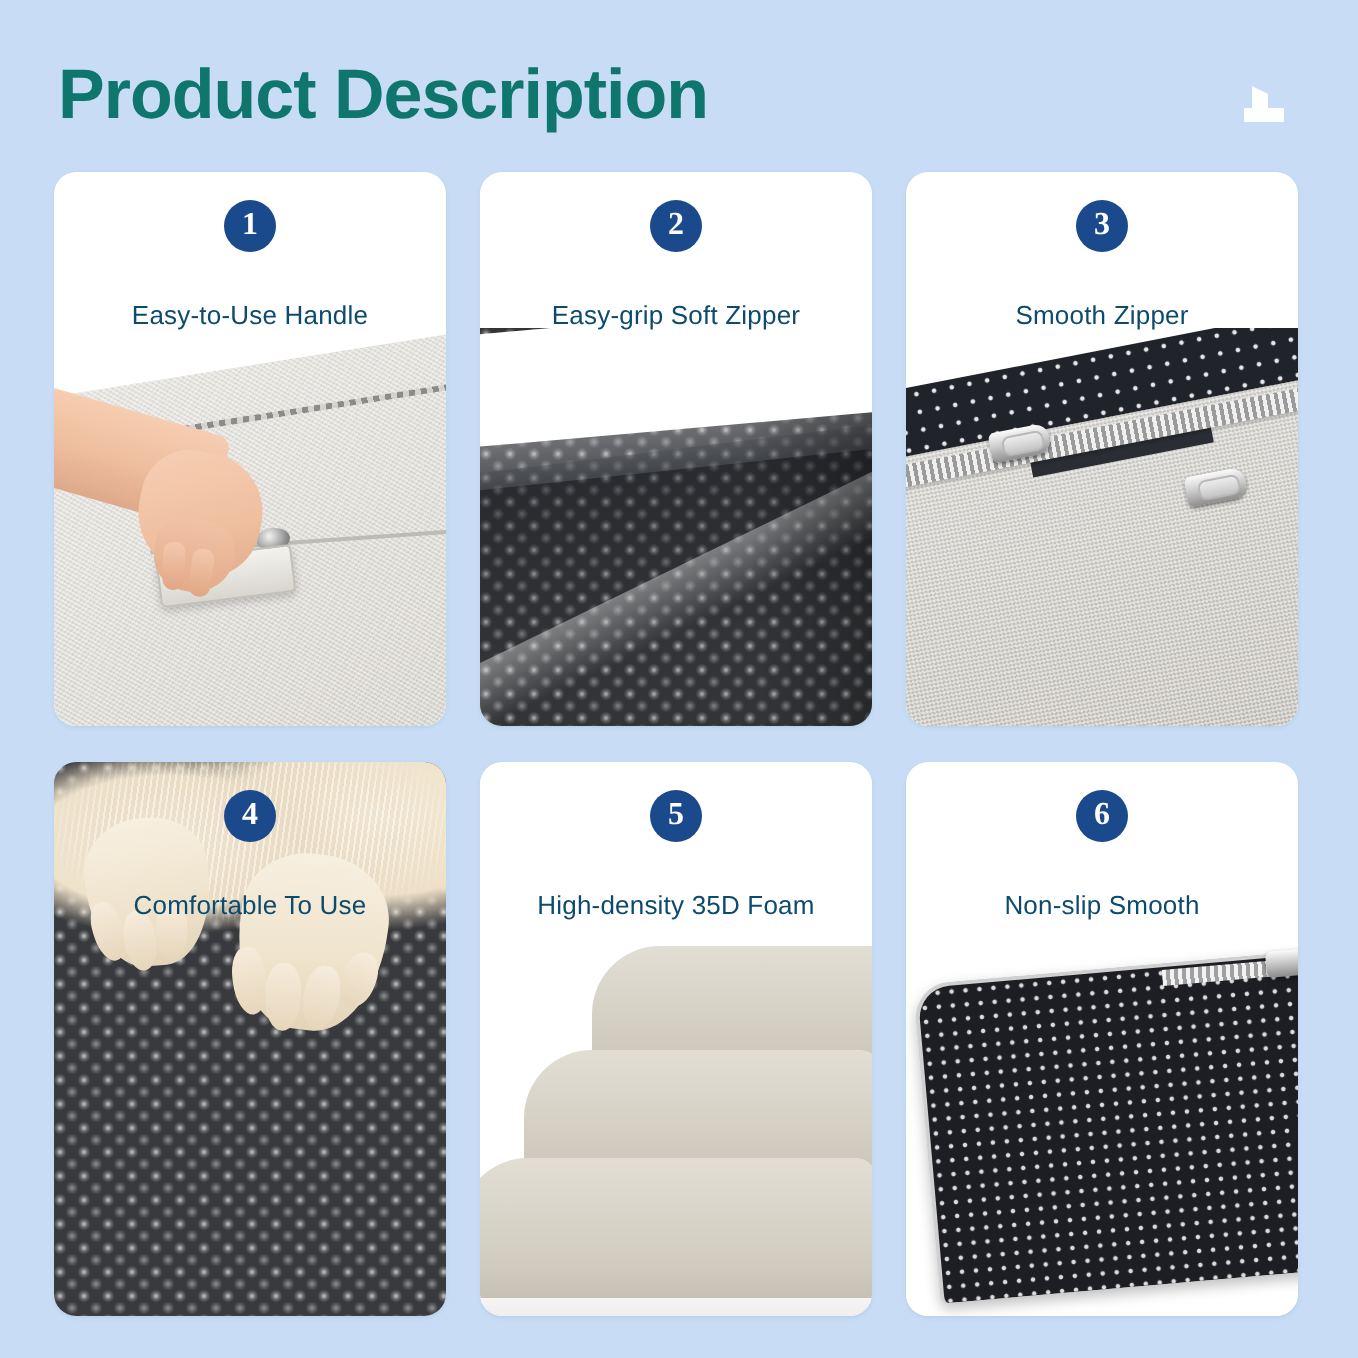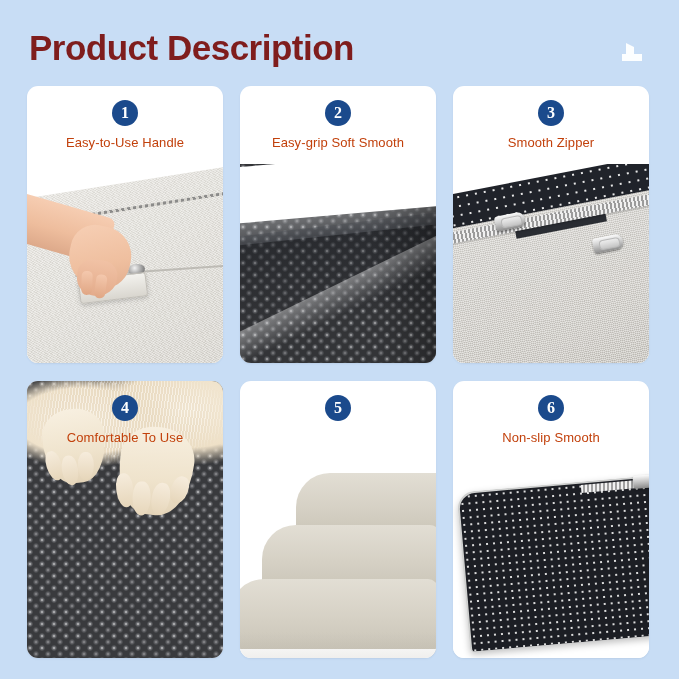--- a/index.html
+++ b/index.html
@@ -17,21 +17,21 @@
   }
 
   
   .page-title {
     position: absolute;
     left: 29px;
     top: 26px;
     font-size: 35px;
     font-weight: bold;
     letter-spacing: -0.5px;
-    color: #7f1d1d;
+    color: #0f766e;
     line-height: 44px;
     white-space: nowrap;
   }
 
   .corner-mark {
     position: absolute;
     right: 35px;
     top: 41px;
     width: 24px;
     height: 22px;
@@ -77,23 +77,23 @@
     background: #1b4a8c;
     color: #ffffff;
     font-family: "Liberation Serif", serif;
     font-size: 16px;
     font-weight: bold;
     line-height: 26px;
     text-align: center;
   }
 
   .card-label {
-    margin-top: 9px;
+    margin-top: 24px;
     font-size: 13px;
-    color: #c2410c;
+    color: #0c4a6e;
     letter-spacing: 0.1px;
     white-space: nowrap;
   }
 
   
   .media {
     position: absolute;
     left: 0;
     top: 78px;
     width: 100%;
@@ -454,21 +454,21 @@
     <div class="media">
       <div class="chenille"></div>
       <div class="c2-dark"></div>
       <div class="c2-fold-a"></div>
       <div class="c2-fold-b"></div>
       <div class="c2-shadow-r"></div>
       <div class="c2-white"></div>
     </div>
     <div class="card-head">
       <div class="badge">2</div>
-      <div class="card-label">Easy-grip Soft Smooth</div>
+      <div class="card-label">Easy-grip Soft Zipper</div>
     </div>
   </div>
 
   <div class="card">
     <div class="media">
       <div class="c3-bg"></div>
       <div class="c3-black"></div>
       <div class="c3-gray"></div>
       <div class="c3-gap"></div>
       <div class="c3-tape"></div>
@@ -507,20 +507,21 @@
     <div class="media">
       <div class="c5-bg"></div>
       <div class="step-side"></div>
       <div class="step step-top"></div>
       <div class="step step-mid"></div>
       <div class="step step-bot"></div>
       <div class="step-shadow"></div>
     </div>
     <div class="card-head">
       <div class="badge">5</div>
+      <div class="card-label">High-density 35D Foam</div>
     </div>
   </div>
 
   <div class="card">
     <div class="media">
       <div class="c6-bg"></div>
       <div class="c6-panel"></div>
       <div class="c6-zip"></div>
       <div class="c6-slider"></div>
     </div>

